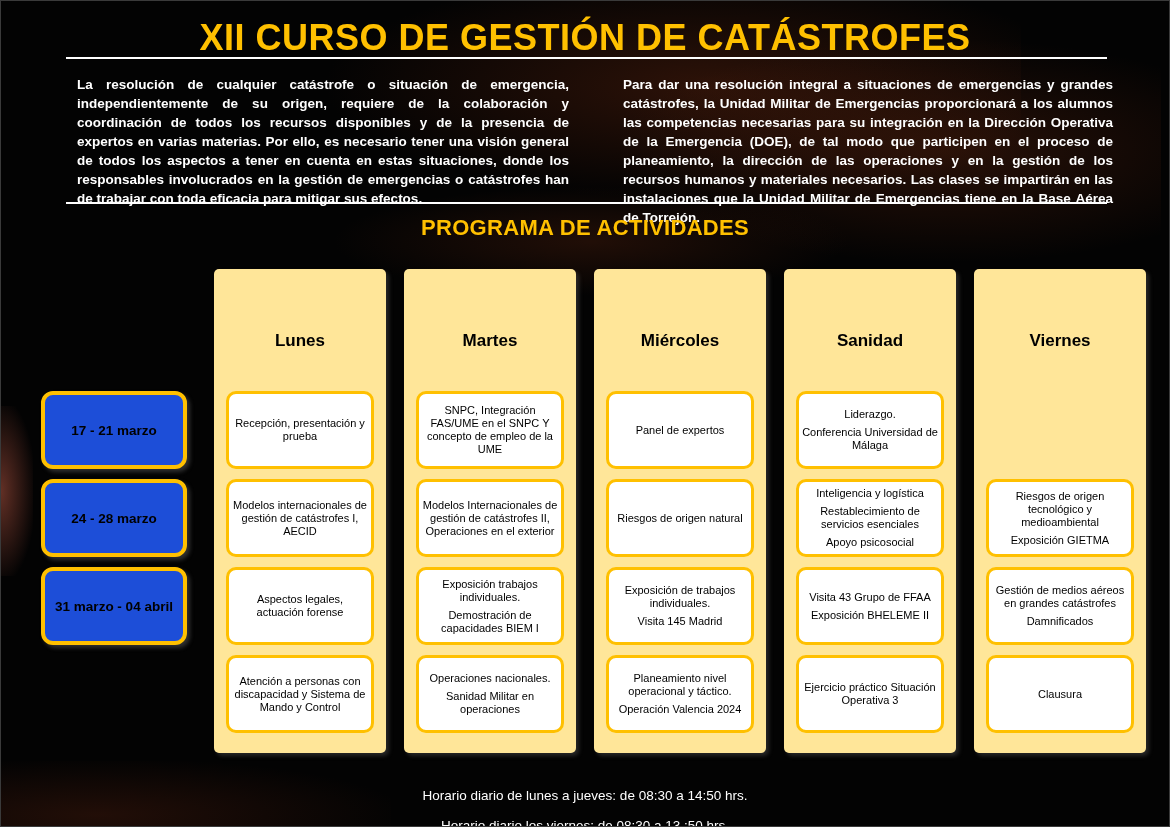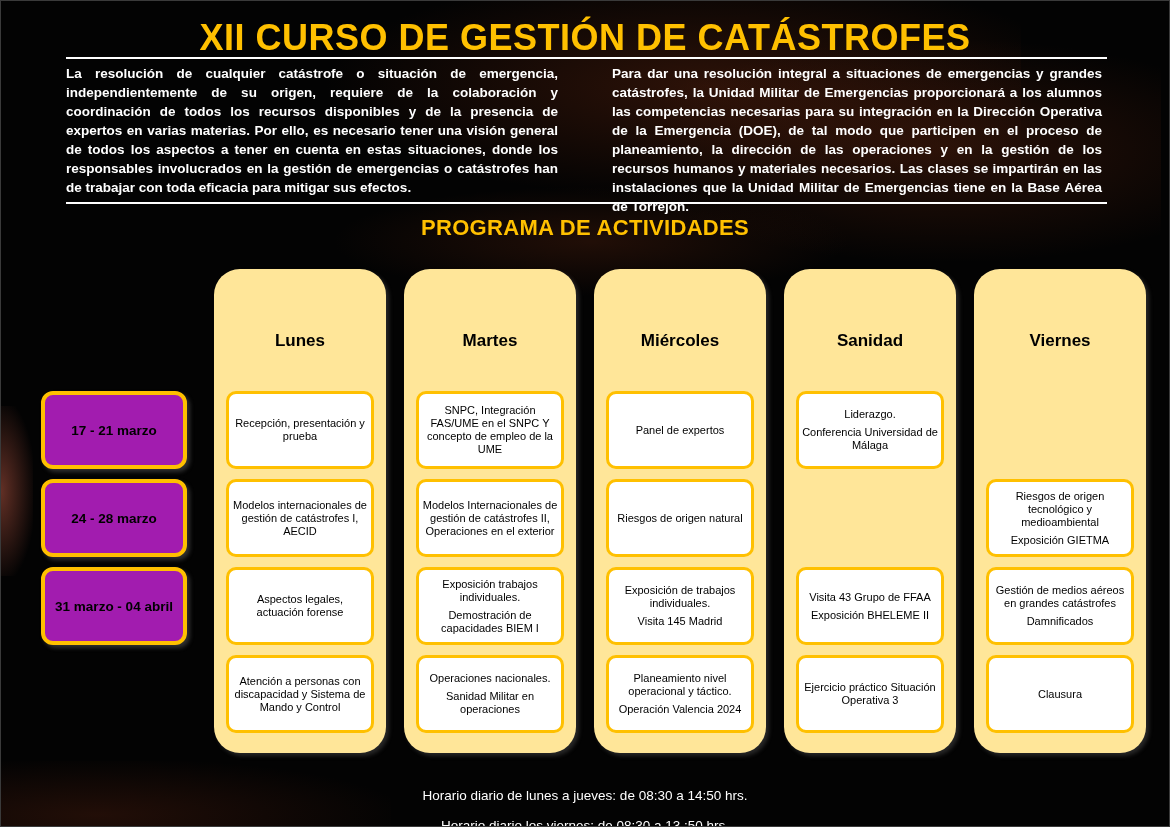--- a/index.html
+++ b/index.html
@@ -23,43 +23,43 @@
 
   .title{
     position:absolute;top:16px;left:0;width:100%;margin:0;text-align:center;
     font-size:36px;font-weight:bold;letter-spacing:0.5px;color:#FFC000;
   }
   .rule{position:absolute;left:65px;width:1041px;height:2px;background:#ffffff;}
   .rule-top{top:56px;}
   .rule-mid{top:201px;}
 
   .intro-par{
-    position:absolute;top:63px;margin:0;color:#ffffff;font-size:13.5px;
+    position:absolute;top:63px;margin:11px;color:#ffffff;font-size:13.5px;
     font-weight:bold;line-height:19px;text-align:justify;
   }
   .intro-left{left:65px;width:492px;}
   .intro-right{left:611px;width:490px;}
 
   .section-title{
     position:absolute;top:214px;left:0;width:100%;margin:0;text-align:center;
     font-size:22px;font-weight:bold;color:#FFC000;letter-spacing:0.3px;
   }
 
   .week-box{
     position:absolute;left:40px;width:146px;height:78px;box-sizing:border-box;
-    background:#a21caf;border:4px solid #FFC000;border-radius:12px;
+    background:#1d4ed8;border:4px solid #FFC000;border-radius:12px;
     display:flex;align-items:center;justify-content:center;text-align:right;
     font-size:13.5px;font-weight:bold;color:#000;
     box-shadow:3px 3px 4px rgba(120,120,120,0.38);
   }
   .w0{top:390px}.w1{top:478px}.w2{top:566px}.w3{top:654px}
 
   .day-col{
     position:absolute;top:268px;width:172px;height:484px;
-    background:#FFE699;border-radius:26px;
+    background:#FFE699;border-radius:5px;
     box-shadow:3px 3px 4px rgba(115,115,115,0.32);
   }
   .d0{left:213px}.d1{left:403px}.d2{left:593px}.d3{left:783px}.d4{left:973px}
 
   .day-label{
     position:absolute;top:62px;left:0;width:100%;margin:0;text-align:center;
     font-size:17px;font-weight:bold;color:#000;
   }
 
   .cell{
@@ -153,20 +153,25 @@
       <p>Operación Valencia 2024</p>
     </div>
   </div>
 
   <div class="day-col d3">
     <h3 class="day-label">Sanidad</h3>
     <div class="cell r0">
       <p>Liderazgo.</p>
       <p>Conferencia Universidad de Málaga</p>
     </div>
+    <div class="cell r1">
+      <p>Inteligencia y logística</p>
+      <p>Restablecimiento de servicios esenciales</p>
+      <p>Apoyo psicosocial</p>
+    </div>
     <div class="cell r2">
       <p>Visita 43 Grupo de FFAA</p>
       <p>Exposición BHELEME II</p>
     </div>
     <div class="cell r3">
       <p>Ejercicio práctico Situación Operativa 3</p>
     </div>
   </div>
 
   <div class="day-col d4">

